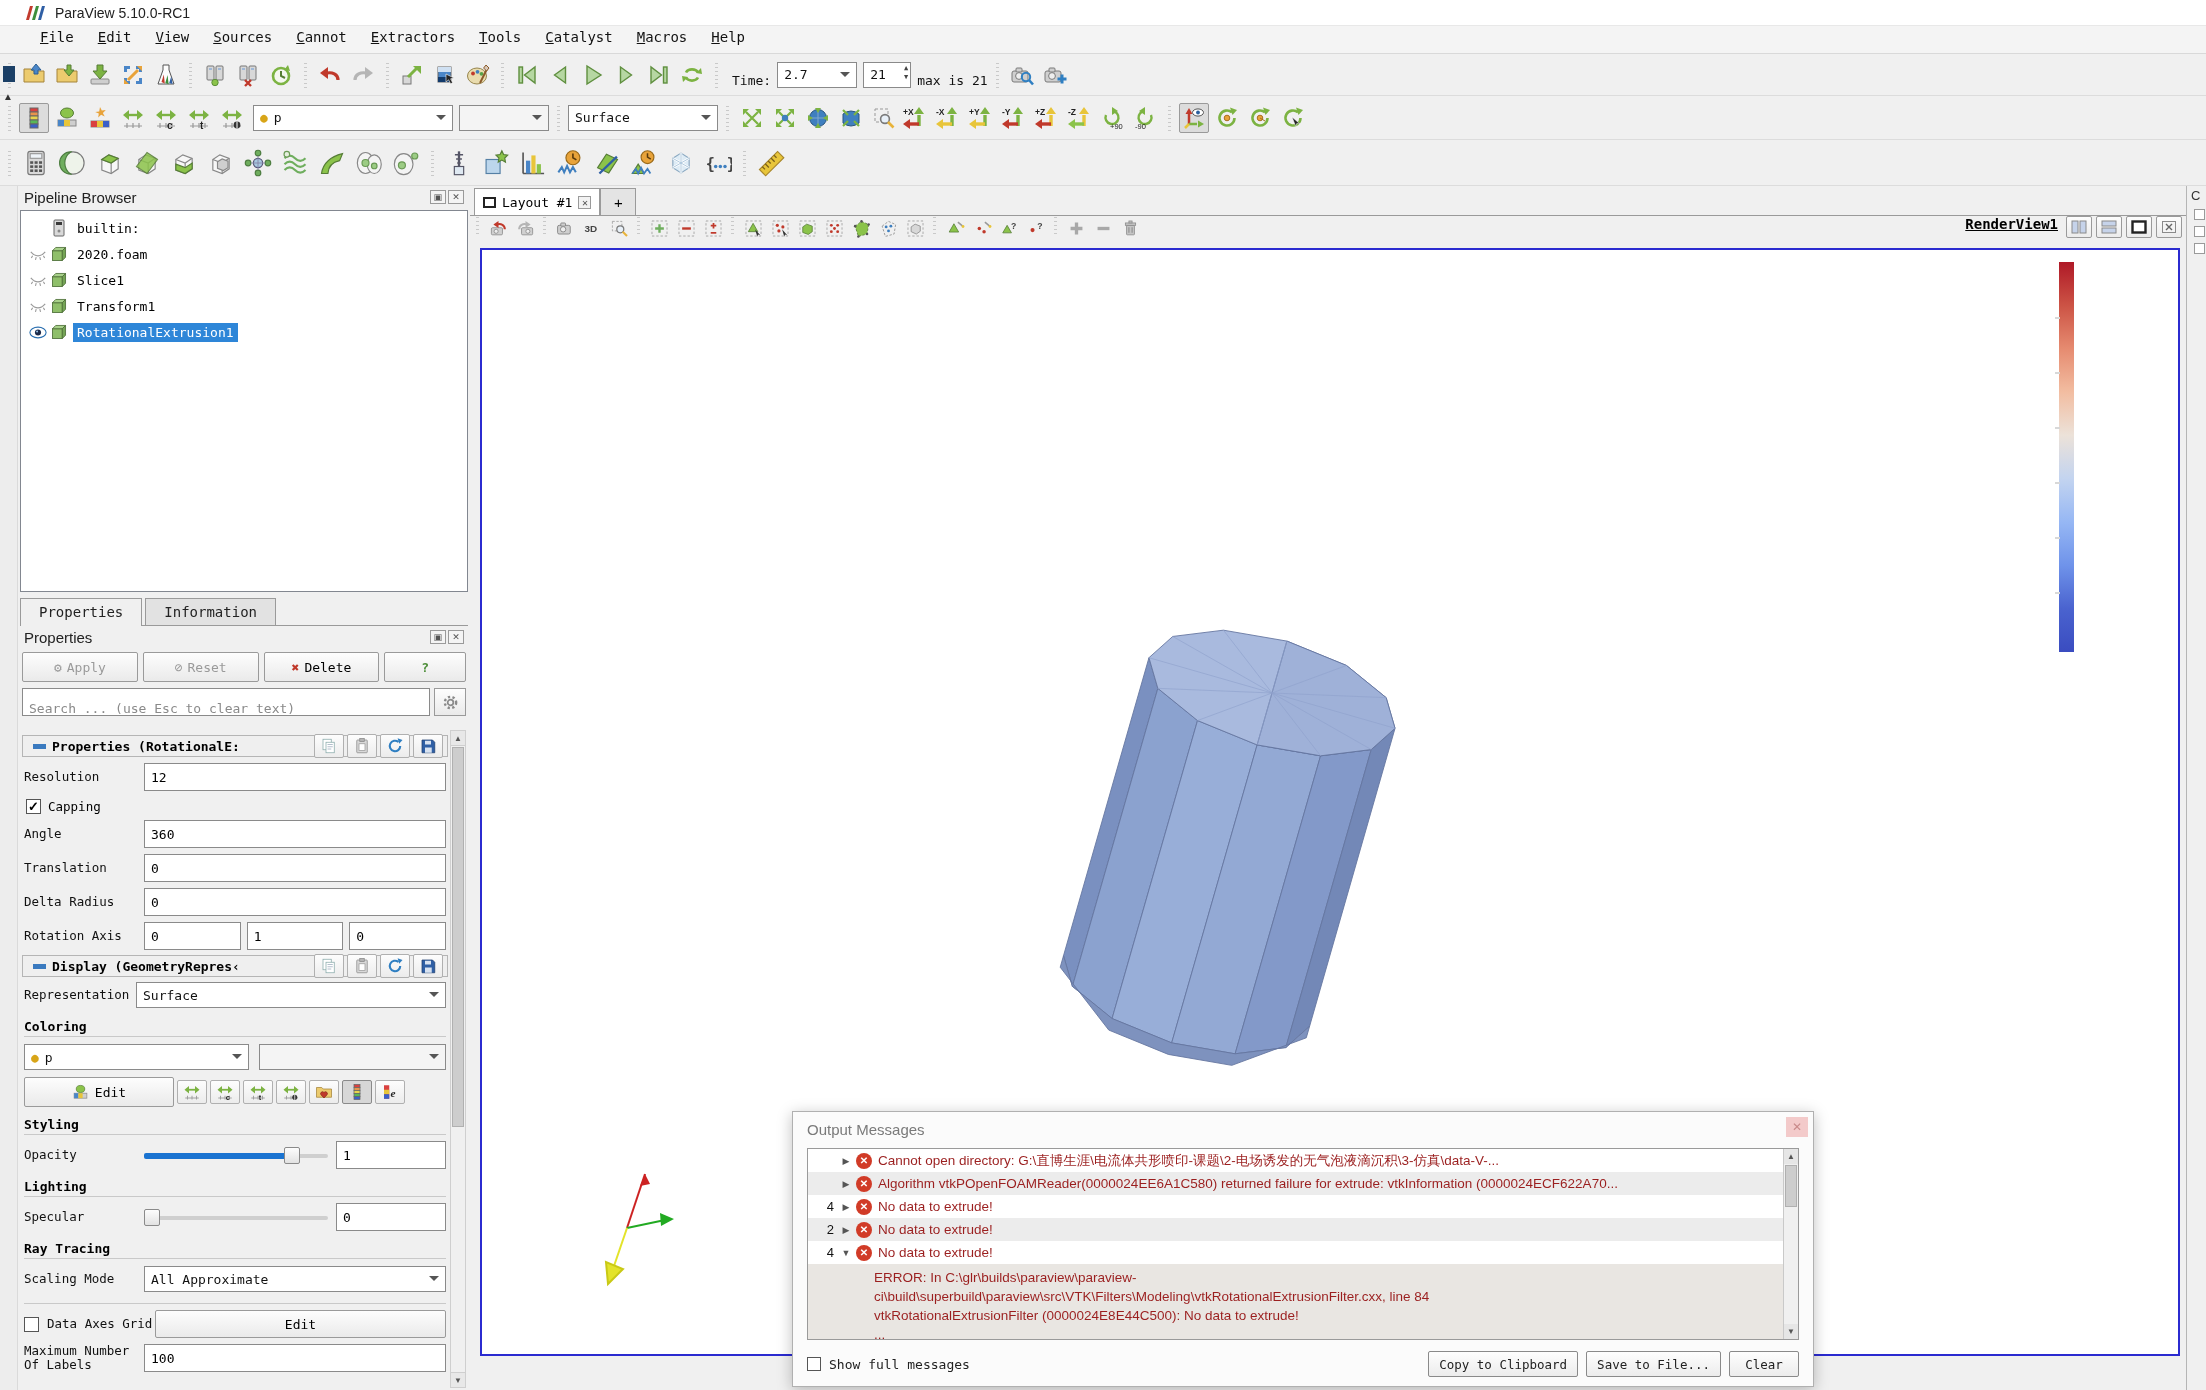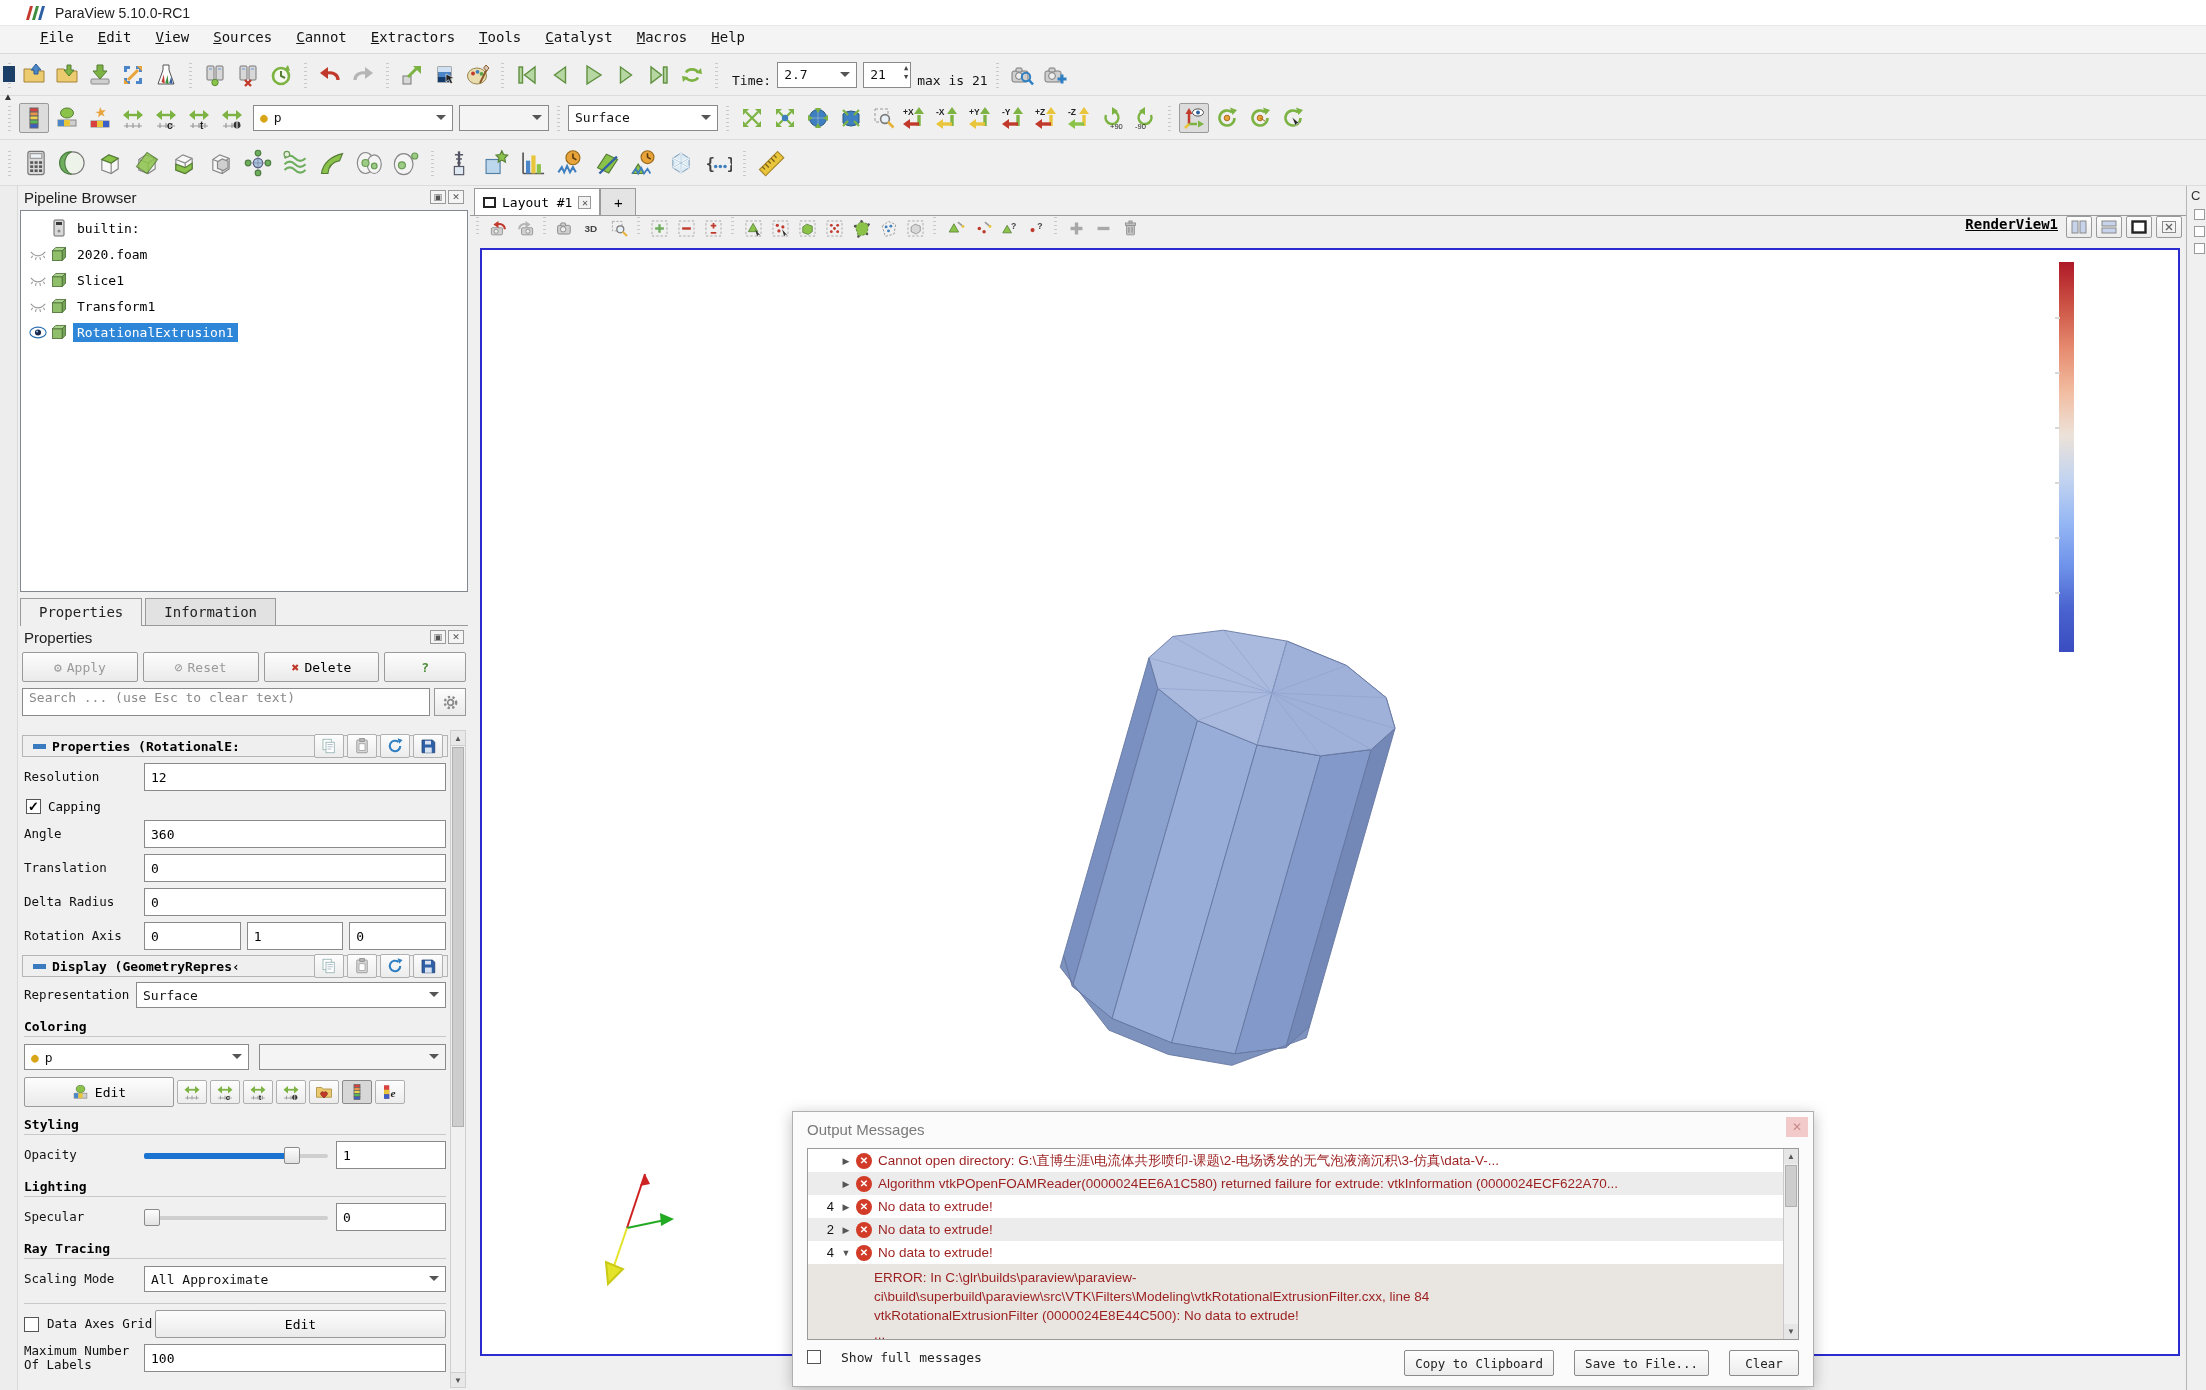--- a/index.html
+++ b/index.html
@@ -59,21 +59,21 @@
   .ptabs{position:absolute;left:2px;top:408px;height:32px;right:2px;display:flex;align-items:flex-end;border-bottom:1px solid #9a9a9a}
   .ptab{font:14px var(--mono);padding:5px 18px;border:1px solid #9a9a9a;border-bottom:none;background:#e2e2e2;color:#222;margin-right:3px}
   .ptab.active{background:#f0f0f0;position:relative;top:1px;padding-bottom:6px}
 
   
   .propwin{position:absolute;left:2px;right:2px;top:440px;bottom:0;background:var(--bg)}
   .actions{display:flex;gap:5px;padding:4px 2px}
   .abtn{flex:1;height:30px;border:1px solid #9a9a9a;border-radius:2px;background:linear-gradient(#fdfdfd,#eaeaea);font:13px var(--mono);display:flex;align-items:center;justify-content:center;gap:5px}
   .abtn.dis{color:#9a9a9a}
   .searchrow{display:flex;gap:4px;padding:2px}
-  .search{flex:1;height:28px;border:1px solid #8a8a8a;background:#fff;font:13px var(--mono);color:#8a8a8a;padding:1px 6px}
+  .search{flex:1;height:28px;border:1px solid #8a8a8a;background:#fff;font:13px var(--mono);color:#8a8a8a;padding:12px 6px}
   .gearbtn{width:32px;height:28px;border:1px solid #9a9a9a;background:linear-gradient(#fdfdfd,#eaeaea);display:flex;align-items:center;justify-content:center}
   .pscroll{position:absolute;left:2px;right:20px;top:104px;bottom:2px;overflow:hidden}
   .sbar{position:absolute;right:2px;top:104px;bottom:2px;width:16px;background:#f0f0f0;border:1px solid #cfcfcf}
   .sbar .ar{height:15px;display:flex;align-items:center;justify-content:center;font-size:8px;color:#555;background:#e8e8e8;border-bottom:1px solid #cfcfcf}
   .sbar .ar.b{position:absolute;bottom:0;left:0;right:0;border-top:1px solid #cfcfcf;border-bottom:none}
   .sbar .thumb{position:absolute;left:1px;right:1px;top:16px;height:58%;background:#cdcdcd;border:1px solid #b0b0b0}
   .sechead{height:22px;background:#efefef;border:1px solid #b5b5b5;display:flex;align-items:center;padding:0 4px;margin-top:5px}
   .sechead .dash{width:13px;height:5px;background:#3a7abf;margin:0 6px}
   .sechead .t{font:bold 13px var(--mono);white-space:nowrap;overflow:hidden;flex:1}
   .mbtn{width:30px;height:24px;border:1px solid #b0b0b0;border-radius:2px;background:linear-gradient(#fdfdfd,#ececec);display:flex;align-items:center;justify-content:center;margin-left:3px}
@@ -118,21 +118,21 @@
   .orow{height:23px;display:flex;align-items:center;font:13.5px var(--sans);color:#9b1f1f;white-space:nowrap;overflow:hidden;padding-left:8px}
   .orow.alt{background:#ececec}
   .orow .cnt{width:18px;text-align:right;color:#111;font:13px var(--sans);flex:none;margin-right:4px}
   .orow .tw{width:16px;color:#555;font-size:9px;flex:none;text-align:center}
   .oerr{width:16px;height:16px;border-radius:50%;background:#d13b27;color:#fff;font:bold 10px var(--sans);display:flex;align-items:center;justify-content:center;flex:none;margin:0 6px 0 2px}
   .odetail{background:#e9e6e2;color:#9b1f1f;font:13.5px var(--sans);padding:4px 8px 4px 66px;line-height:19px}
   .oscroll{position:absolute;right:0;top:0;bottom:0;width:15px;background:#f0f0f0;border-left:1px solid #c9c9c9}
   .oscroll .ar{height:15px;display:flex;align-items:center;justify-content:center;font-size:8px;color:#555;background:#e6e6e6}
   .oscroll .ar.b{position:absolute;bottom:0;left:0;right:0}
   .oscroll .thumb{position:absolute;left:1px;right:1px;top:16px;height:42px;background:#cdcdcd;border:1px solid #b0b0b0}
-  .obottom{position:absolute;left:14px;right:14px;bottom:8px;height:28px;display:flex;gap:20px;font:13px var(--mono);color:#222}
+  .obottom{position:absolute;left:14px;right:14px;bottom:8px;height:28px;display:flex;align-items:center;gap:8px;font:13px var(--mono);color:#222}
   .obtn{height:26px;border:1px solid #8a8a8a;border-radius:2px;background:linear-gradient(#fefefe,#ececec);font:12.5px var(--mono);padding:0 10px;display:flex;align-items:center}
   .obottom .spacer{flex:1}
 </style>
 </head>
 <body>
 
 <div class="win">
 
   <div class="titlebar">
     <svg width="26" height="18" viewBox="0 0 26 18" style="position:absolute;left:22px">

